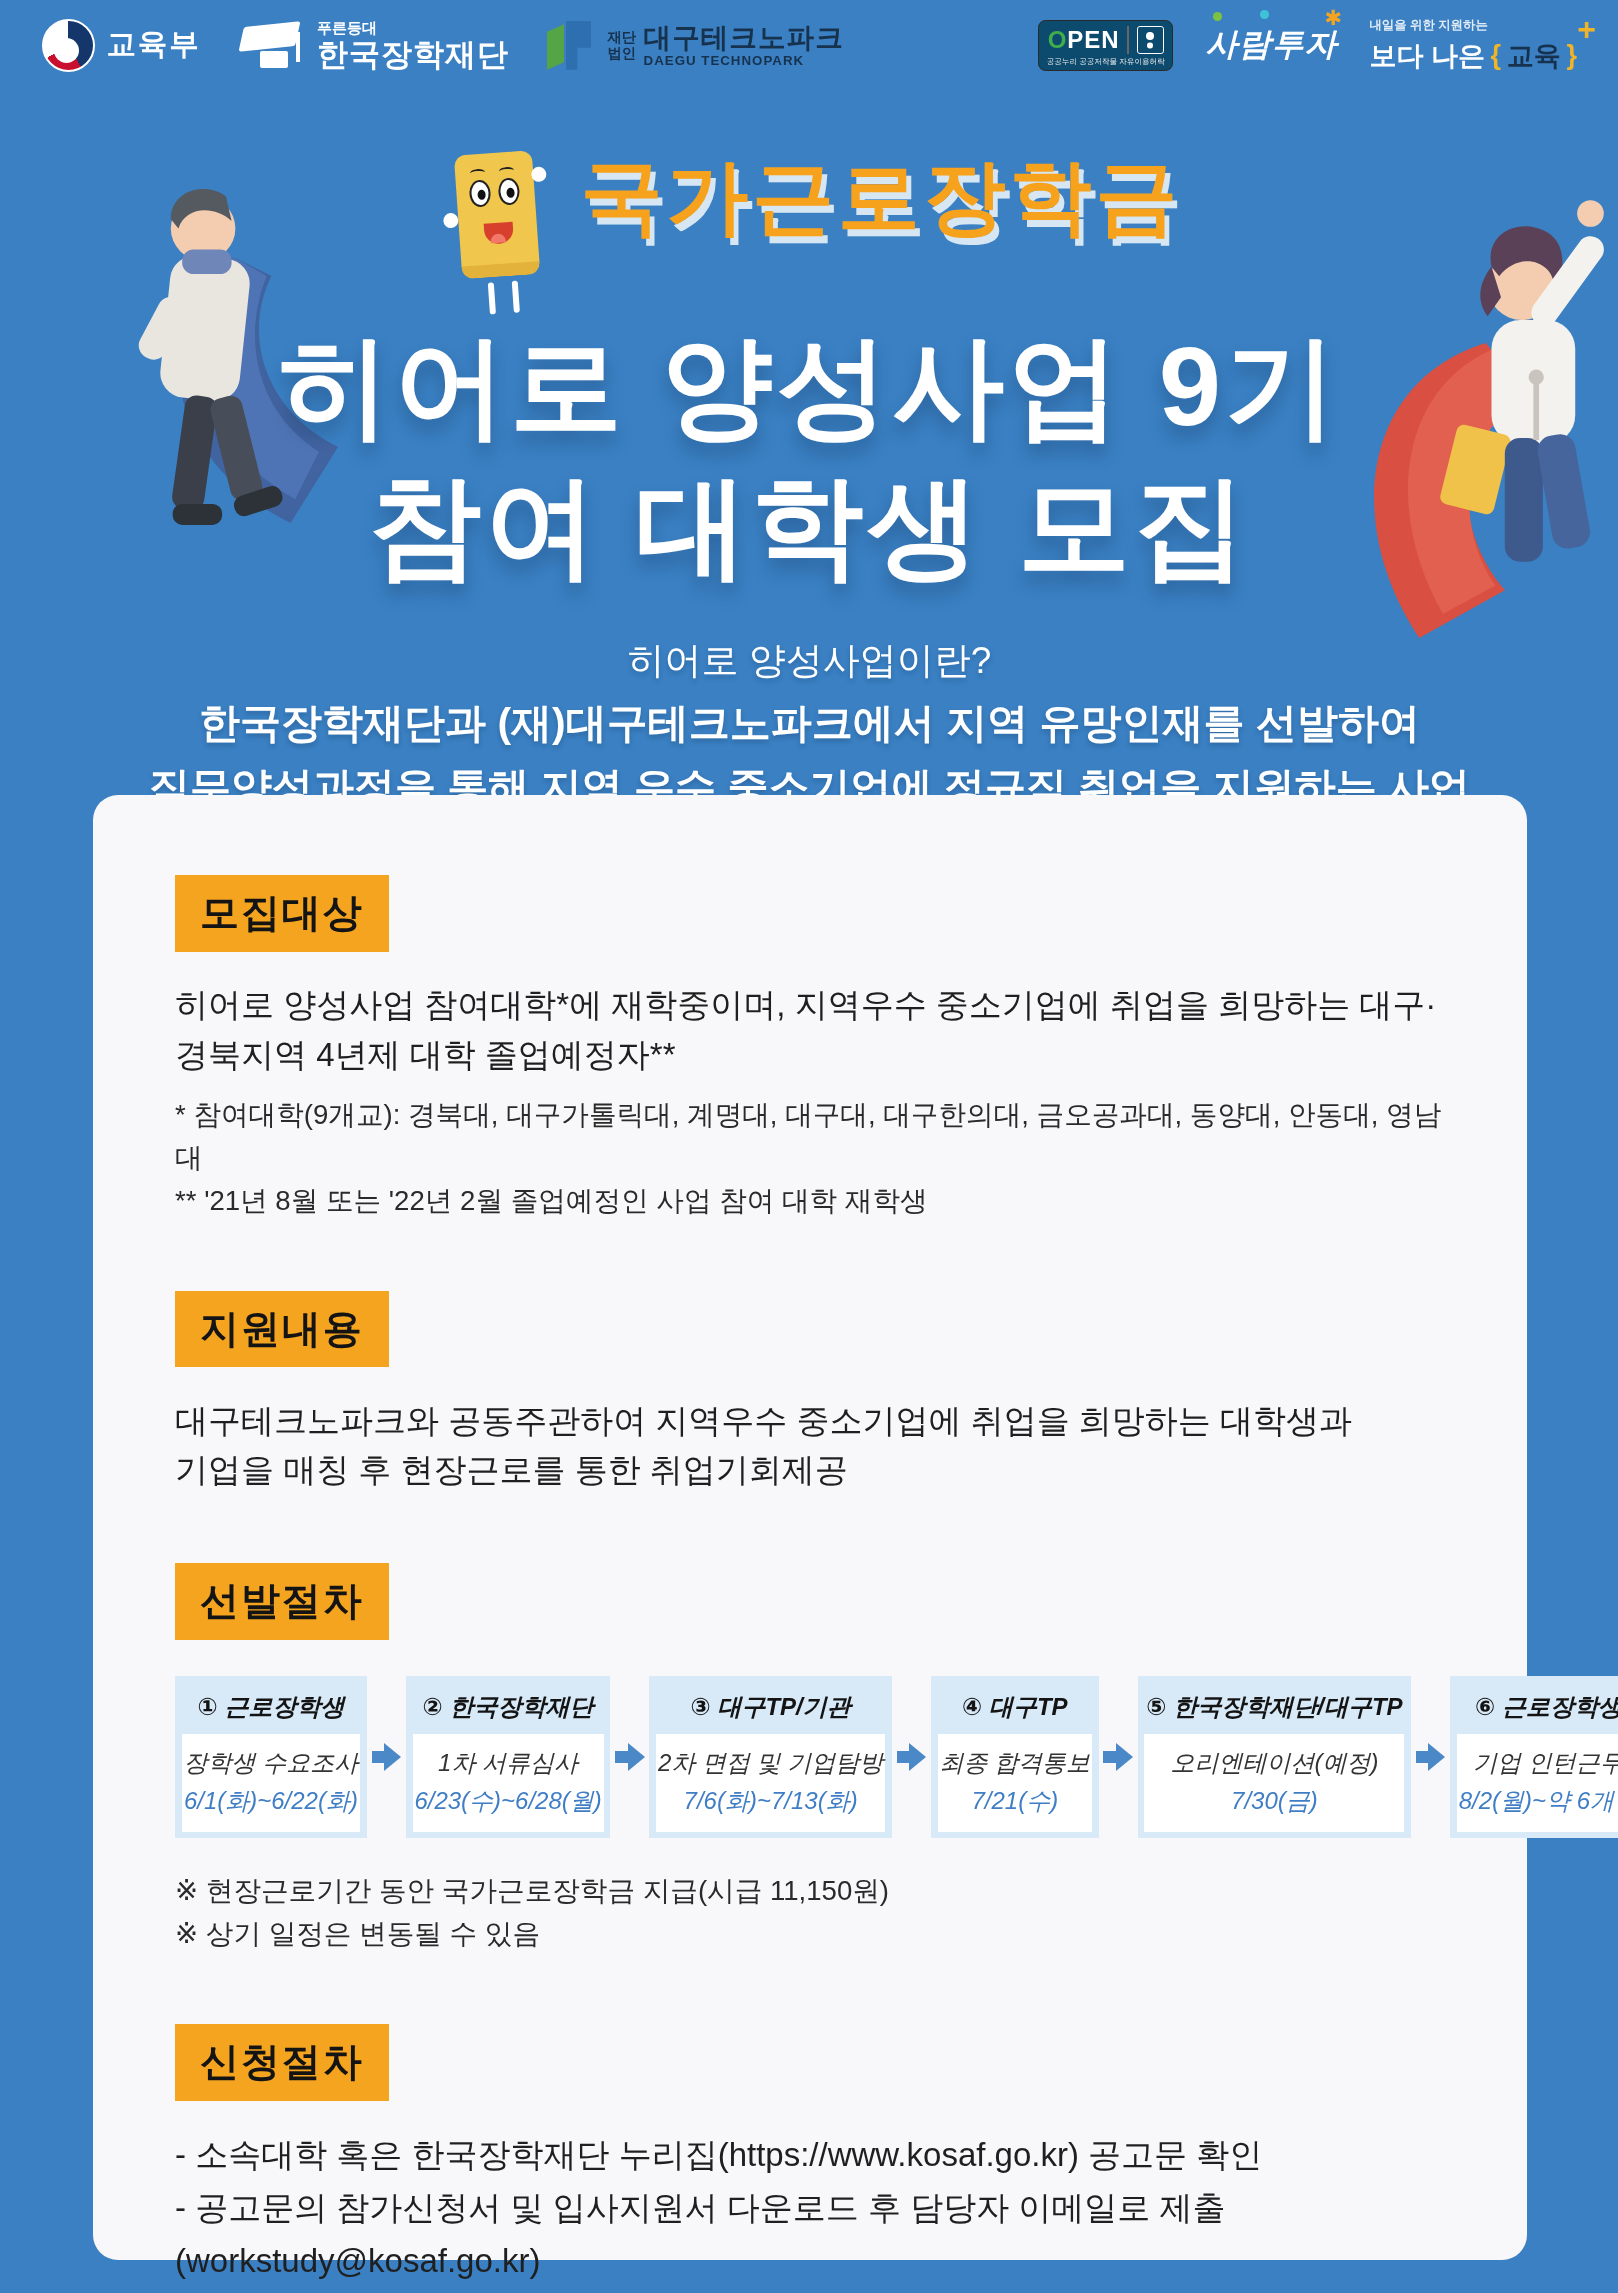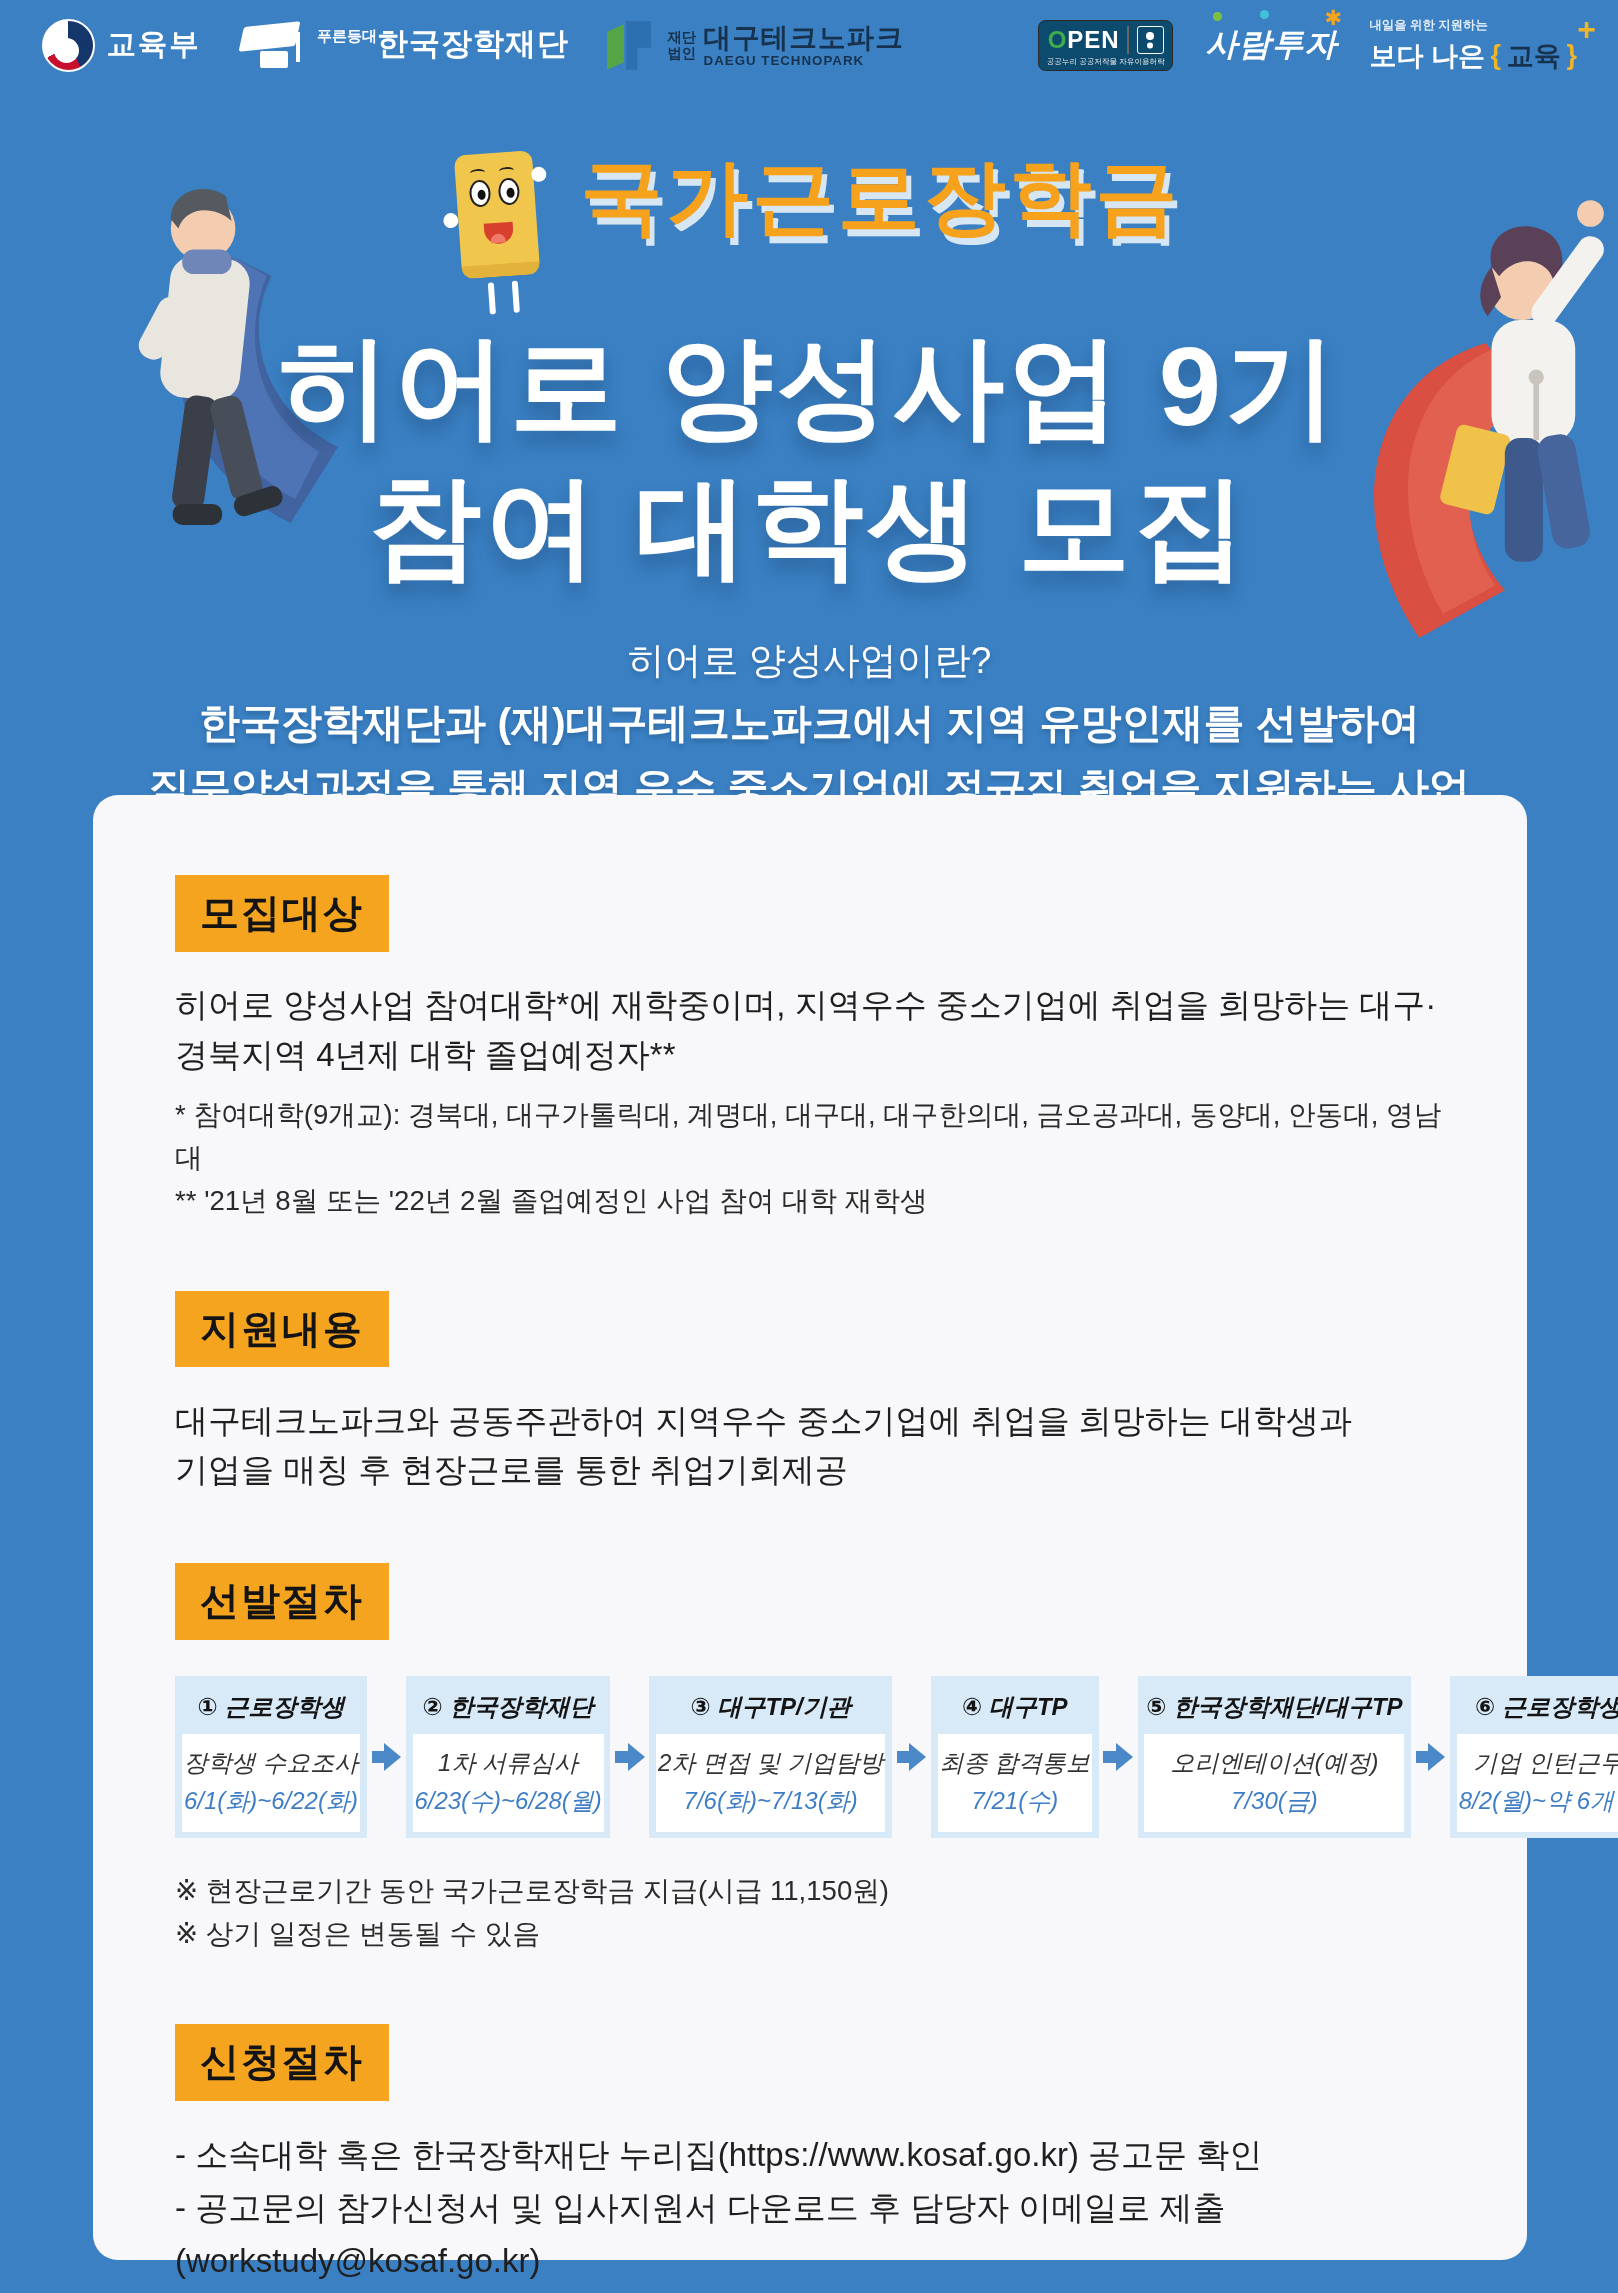--- a/index.html
+++ b/index.html
@@ -34,21 +34,21 @@
   .kosaf-cap { width:67px; height:46px; position:relative; }
   .kosaf-cap .board {
     position:absolute; top:1.9px; left:3.8px; width:55px; height:25px;
     background:#fff; transform:skewX(-18deg) rotate(-6deg); border-radius:2.9px;
   }
   .kosaf-cap .base {
     position:absolute; bottom:0; left:21px; width:28.5px; height:17px;
     background:#fff; border-radius:1.9px;
   }
   .kosaf-cap .tassel { position:absolute; right:5.7px; top:9.5px; width:3.8px; height:30px; background:#fff; }
-  .kosaf-text { display:flex; flex-direction:row; line-height:1;font-family:Liberation Mono, monospace; }
+  .kosaf-text { display:flex; flex-direction:column; line-height:1; }
   .kosaf-top { color:#fff; font-size:15px; font-weight:700; margin-bottom:3.8px; }
   .kosaf-label { color:#fff; font-size:31px; font-weight:800; letter-spacing:1px; }
 
   .dtp-mark { width:49px; height:53px; position:relative; }
   .dtp-mark .g { position:absolute; left:0; top:9.5px; width:17px; height:38px; background:#55a546; transform:skewY(-24deg); }
   .dtp-mark .b { position:absolute; left:19px; top:1.9px; width:25px; height:49px; background:#2e6fb0; clip-path:polygon(0 0,100% 0,100% 55%,45% 55%,45% 100%,0 100%); }
   .dtp-text { display:flex; align-items:center; gap:7.6px; }
   .dtp-small { display:flex; flex-direction:column; color:#17324e; font-size:14.3px; font-weight:700; line-height:1.15; }
   .dtp-main { display:flex; flex-direction:column; line-height:1; }
   .dtp-label { color:#17324e; font-size:27.6px; font-weight:800; letter-spacing:1px; }

